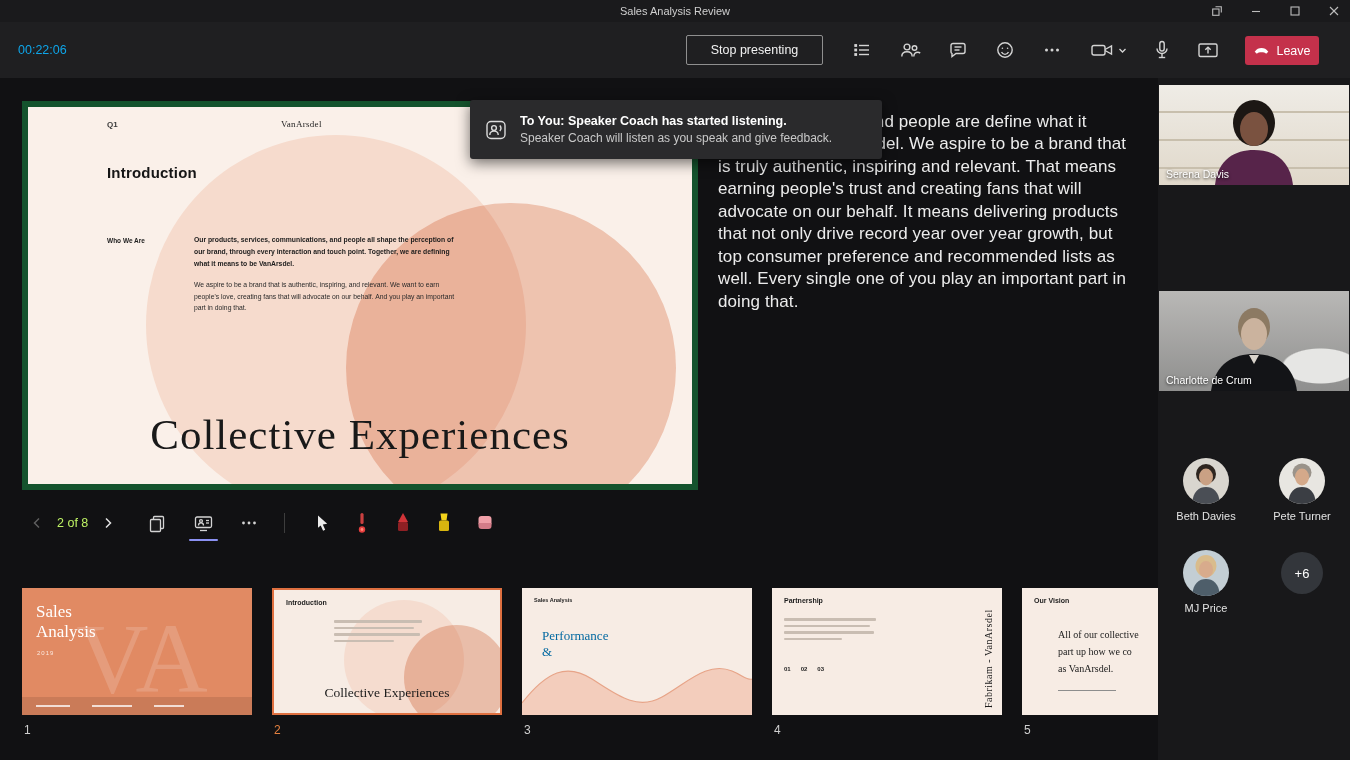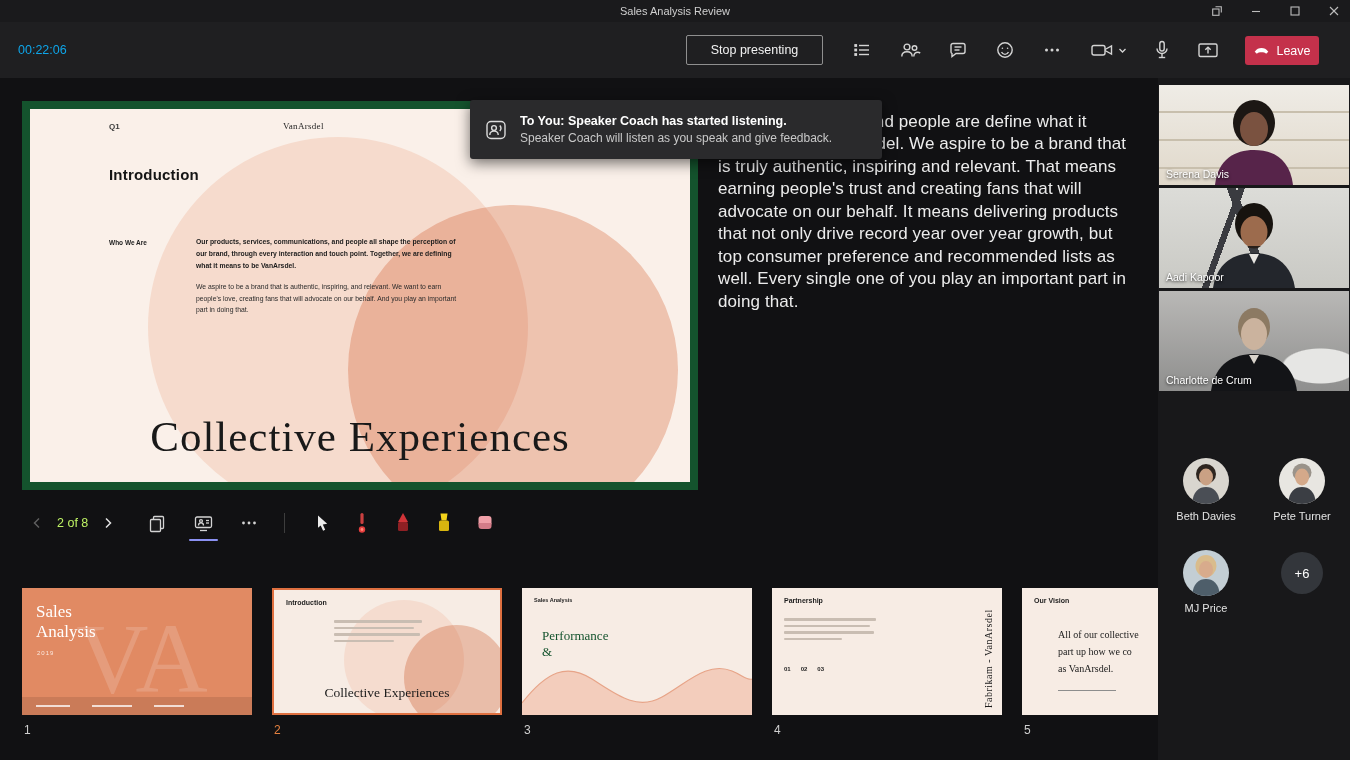--- a/index.html
+++ b/index.html
@@ -25,21 +25,21 @@
   .av-icons { position:absolute; left:1090px; top:0; height:56px; display:flex; align-items:center; gap:25px; }
   .cam-group { display:flex; align-items:center; gap:4px; }
   .leave-btn { position:absolute; left:1245px; top:14px; width:74px; height:29px; background:#c4314b;
     border:none; border-radius:3px; color:#fff; font-size:12.5px; display:flex; align-items:center;
     justify-content:center; gap:6px; cursor:pointer; font-family:"Liberation Sans",sans-serif; }
 
   
   .main { position:absolute; top:78px; left:0; width:1158px; bottom:0; background:#111113; }
 
   .slide { position:absolute; left:22px; top:23px; width:676px; height:389px; background:#faf0e9;
-    border:8px solid #14532d; overflow:hidden; cursor:crosshair; }
+    border:6px solid #14532d; overflow:hidden; cursor:crosshair; }
   .s-circle { position:absolute; border-radius:50%; }
   .s-c1 { left:118px; top:28px; width:380px; height:380px; background:#f6dbcd; }
   .s-c2 { left:318px; top:96px; width:330px; height:330px; background:#f3cfc0; mix-blend-mode:multiply; }
   .s-q1 { position:absolute; left:79px; top:13px; font-size:8px; font-weight:600; color:#3a3a3a; }
   .s-brand { position:absolute; left:253px; top:12px; font-size:9px; font-weight:400; color:#1f1f1f;
     font-family:"Liberation Serif",serif; letter-spacing:.3px; }
   .s-heading { position:absolute; left:79px; top:57px; font-size:15px; font-weight:700; color:#151515; letter-spacing:.2px; }
   .s-who { position:absolute; left:79px; top:130px; font-size:6.5px; font-weight:700; color:#222; }
   .s-body { position:absolute; left:166px; top:127px; width:262px; font-size:6.8px; line-height:1.75; color:#1c1c1c; }
   .s-body .p1 { font-weight:700; }
@@ -84,21 +84,21 @@
 
   .t2-c1 { position:absolute; left:70px; top:10px; width:120px; height:120px; border-radius:50%; background:#f5dccf; }
   .t2-c2 { position:absolute; left:130px; top:35px; width:105px; height:105px; border-radius:50%; background:#f1cdbd; mix-blend-mode:multiply; }
   .t2-heading { position:absolute; left:12px; top:9px; font-size:7px; font-weight:700; color:#1d1d1d; }
   .t2-body { position:absolute; left:60px; top:30px; width:92px; }
   .t2-big { position:absolute; left:0; width:100%; top:95px; text-align:center; font-family:"Liberation Serif",serif;
     font-size:13.5px; color:#1b1b1b; }
 
   .t3-label { position:absolute; left:12px; top:9px; font-size:5.5px; font-weight:700; color:#1d1d1d; }
   .t3-title { position:absolute; left:20px; top:40px; font-family:"Liberation Serif",serif; font-size:13px;
-    line-height:1.25; color:#14532d; }
+    line-height:1.25; color:#0369a1; }
   .t3-title span { display:block; }
   .t3-wave { position:absolute; bottom:0; left:0; width:100%; height:62px; }
 
   .t4-heading { position:absolute; left:12px; top:9px; font-size:7px; font-weight:700; color:#1d1d1d; }
   .t4-body { position:absolute; left:12px; top:30px; width:95px; }
   .t4-steps { position:absolute; left:12px; top:78px; font-size:6px; font-weight:700; color:#1d1d1d; white-space:pre; }
   .t4-vert { position:absolute; right:8px; top:8px; height:112px; writing-mode:vertical-rl; transform:rotate(180deg);
     font-family:"Liberation Serif",serif; font-size:10px; color:#1b1b1b; letter-spacing:.5px; }
 
   .t5-heading { position:absolute; left:12px; top:9px; font-size:7px; font-weight:700; color:#1d1d1d; }
@@ -431,30 +431,20 @@
 
     <div class="video v1">
       <svg class="person-svg" viewBox="0 0 190 100">
         <ellipse cx="95" cy="38" rx="21" ry="23" fill="#1c1714"></ellipse>
         <ellipse cx="95" cy="44" rx="14" ry="17" fill="#7a5240"></ellipse>
         <path d="M56,100 C59,74 76,65 95,65 C114,65 131,74 134,100 Z" fill="#57244a"></path>
       </svg>
       <span class="vname">Serena Davis</span>
     </div>
 
-    <div class="video v2">
-      <svg class="person-svg" viewBox="0 0 190 100">
-        <ellipse cx="95" cy="36" rx="19" ry="21" fill="#17130f"></ellipse>
-        <ellipse cx="95" cy="44" rx="13.5" ry="16" fill="#9c6b4d"></ellipse>
-        <path d="M88,58 a9,7 0 0 0 14,0 z" fill="#2a201a"></path>
-        <path d="M54,100 C58,74 76,65 95,65 C114,65 132,74 136,100 Z" fill="#23262c"></path>
-        <path d="M90,66 L95,76 L100,66 Z" fill="#e8e6e2"></path>
-      </svg>
-      <span class="vname">Aadi Kapoor</span>
-    </div>
 
     <div class="video v3">
       <svg class="person-svg" viewBox="0 0 190 100">
         <ellipse cx="95" cy="36" rx="16" ry="19" fill="#8c7a63"></ellipse>
         <ellipse cx="95" cy="43" rx="13" ry="16" fill="#cbb39e"></ellipse>
         <path d="M52,100 C56,72 75,63 95,63 C115,63 134,72 138,100 Z" fill="#131417"></path>
         <path d="M90,64 L95,73 L100,64 Z" fill="#d9d4cc"></path>
       </svg>
       <span class="vname">Charlotte de Crum</span>
     </div>

